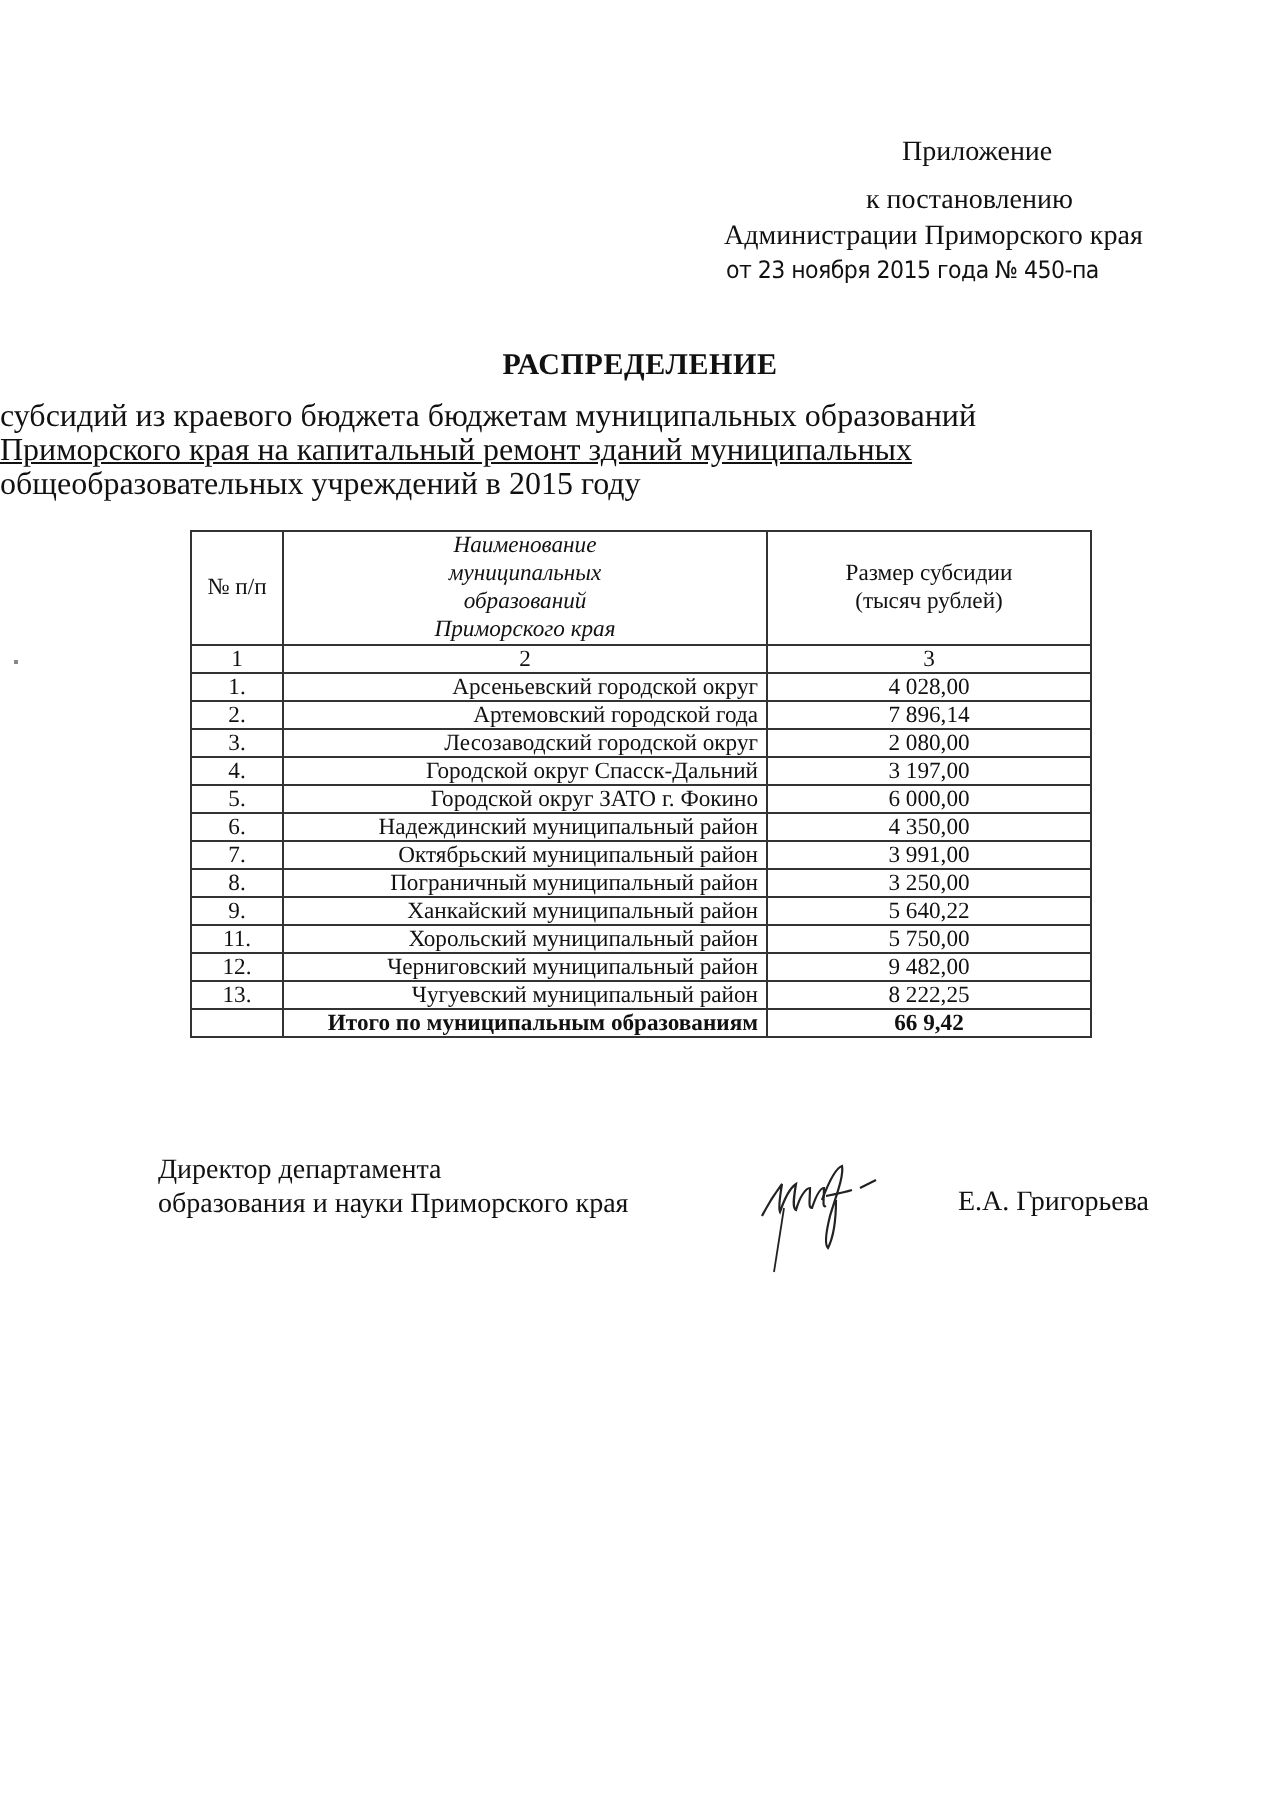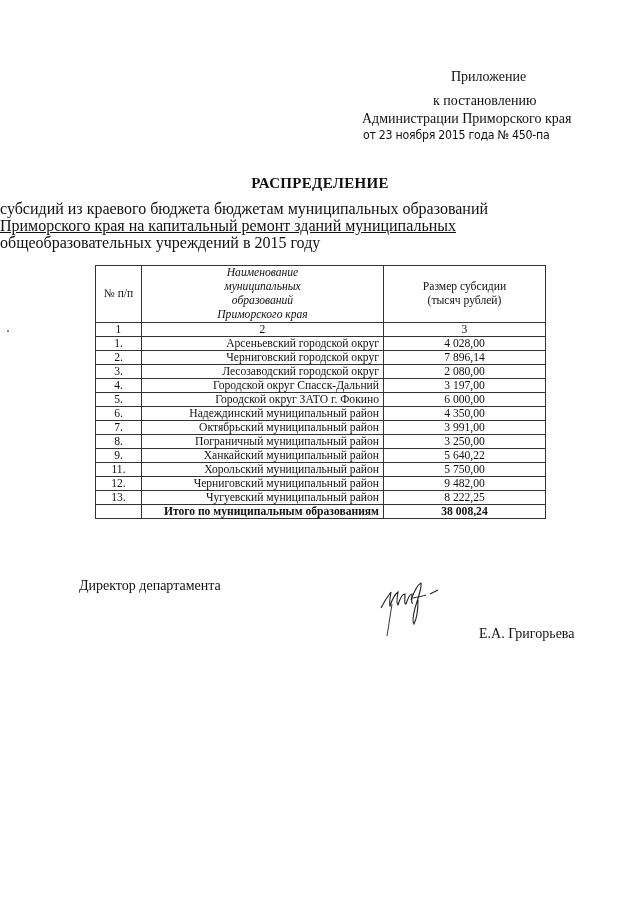--- a/index.html
+++ b/index.html
@@ -11,21 +11,21 @@
   .title { left:0; width:640px; text-align:center; font-weight:bold; font-size:15px; letter-spacing:0.3px; }
   .subtitle { left:0; width:640px; font-size:16px; line-height:16.5px; }
   table.t { position:absolute; left:79px; top:265px; width:451px; border-collapse:collapse; font-size:11.6px;margin-left:16px; }
   table.t td, table.t th { border:1px solid #333; padding:0 4px; height:13px; line-height:13px; }
   table.t th { font-weight:normal; text-align:center; height:35px; line-height:14px; vertical-align:middle; }
   td.num { text-align:center; width:37px; padding:0; }
   td.name { text-align:right; }
   td.val { text-align:center; width:153px; }
   tr.total td { font-weight:bold; }
   .sig-left { left:79px; top:577px; font-size:14px; line-height:17px; }
-  .sig-name { left:479px; top:594px; font-size:14px;margin-top:32px; }
+  .sig-name { left:479px; top:594px; font-size:14px; }
   .margin-dot { left:7px; top:330px; width:2px; height:2px; background:#888; }
 </style>
 </head>
 <body>
 
 <div class="abs margin-dot"></div>
 
 <div class="abs appendix" style="left:451px; top:68px;">Приложение</div>
 <div class="abs appendix" style="left:433px; top:92px;">к постановлению</div>
 <div class="abs appendix" style="left:362px; top:110px;">Администрации Приморского края</div>
@@ -50,21 +50,21 @@
       <td class="name" style="text-align:center">2</td>
       <td class="val">3</td>
     </tr>
   <tr>
         <td class="num">1.</td>
         <td class="name">Арсеньевский городской округ</td>
         <td class="val">4 028,00</td>
       </tr>
       <tr>
         <td class="num">2.</td>
-        <td class="name">Черниговский городской округ</td>
+        <td class="name">Артемовский городской года</td>
         <td class="val">7 896,14</td>
       </tr>
       <tr>
         <td class="num">3.</td>
         <td class="name">Лесозаводский городской округ</td>
         <td class="val">2 080,00</td>
       </tr>
       <tr>
         <td class="num">4.</td>
         <td class="name">Городской округ Спасск-Дальний</td>
@@ -106,27 +106,28 @@
         <td class="val">9 482,00</td>
       </tr>
       <tr>
         <td class="num">13.</td>
         <td class="name">Чугуевский муниципальный район</td>
         <td class="val">8 222,25</td>
       </tr>
       <tr class="total">
         <td class="num"></td>
         <td class="name">Итого по муниципальным образованиям</td>
-        <td class="val">38 008,24</td>
+        <td class="val">66 9,42</td>
       </tr>
     </tbody>
 </table>
 
 <div class="abs sig-left">
   <div>Директор департамента</div>
+  <div>образования и науки Приморского края</div>
 </div>
 
 <svg class="abs" style="left:378px; top:578px;" width="80" height="62" viewBox="0 0 80 62">
   <path d="M3 30 C6 24, 10 18, 13 14 C12 20, 11 26, 12 28 C14 22, 17 16, 20 14 C19 20, 18 26, 20 27 C22 20, 25 16, 27 16 C27 22, 26 26, 28 26 C30 20, 32 16, 34 16 C34 22, 33 26, 35 25" fill="none" stroke="#222" stroke-width="1.1"></path>
   <path d="M33 22 C36 14, 40 6, 43 5 C44 10, 40 20, 37 30 C35 38, 34 44, 36 46 C39 40, 40 30, 40 22" fill="none" stroke="#222" stroke-width="1.1"></path>
   <path d="M35 20 C40 19, 45 18, 48 17" fill="none" stroke="#222" stroke-width="1"></path>
   <path d="M52 16 L60 12" fill="none" stroke="#222" stroke-width="1.1"></path>
   <path d="M14 26 L9 58" fill="none" stroke="#222" stroke-width="0.9"></path>
 </svg>
 

